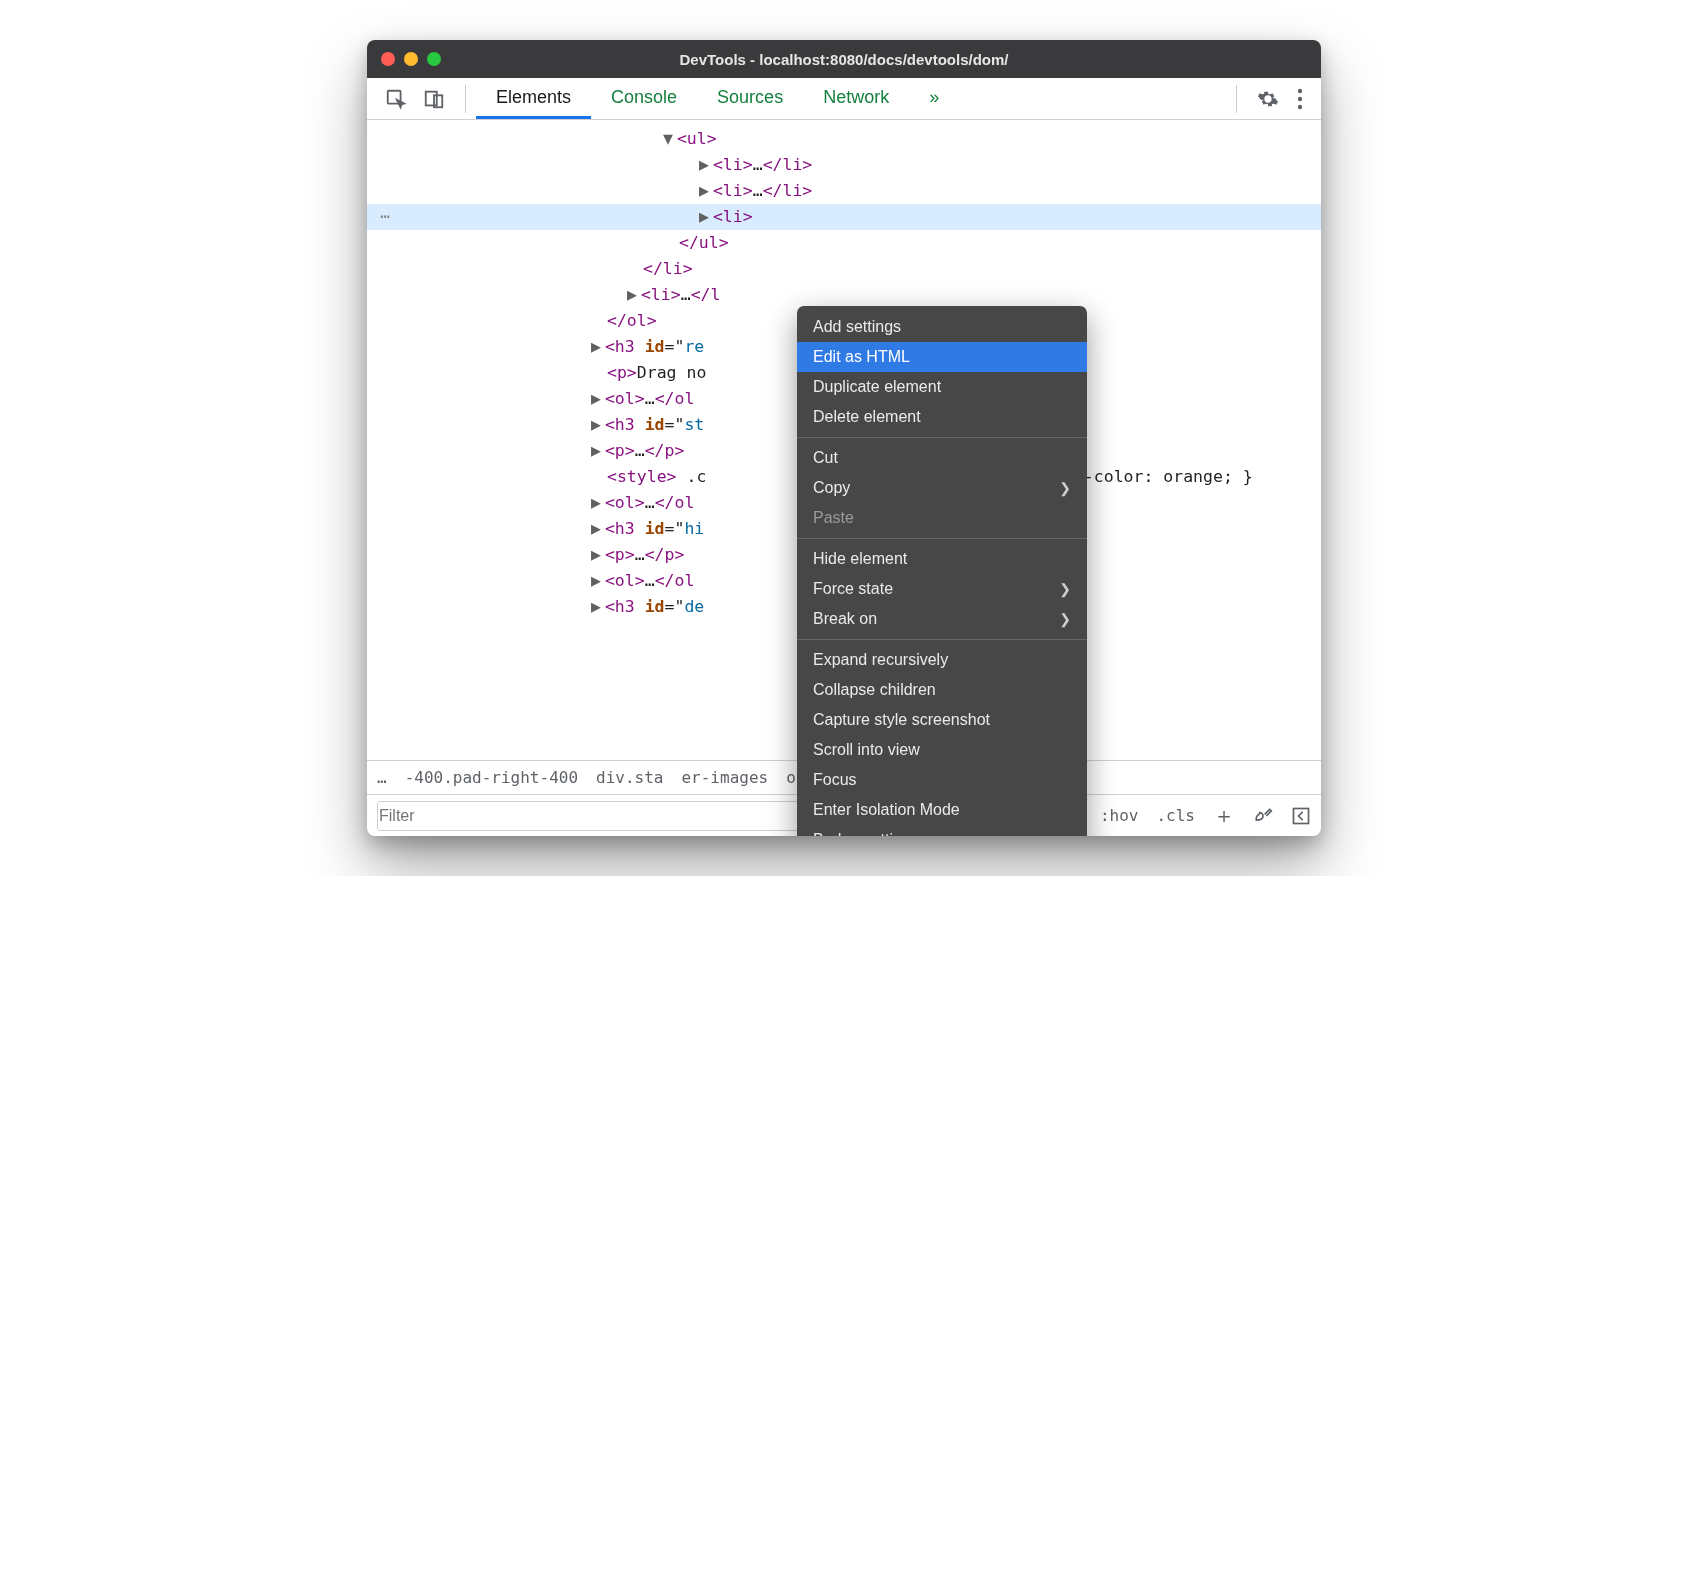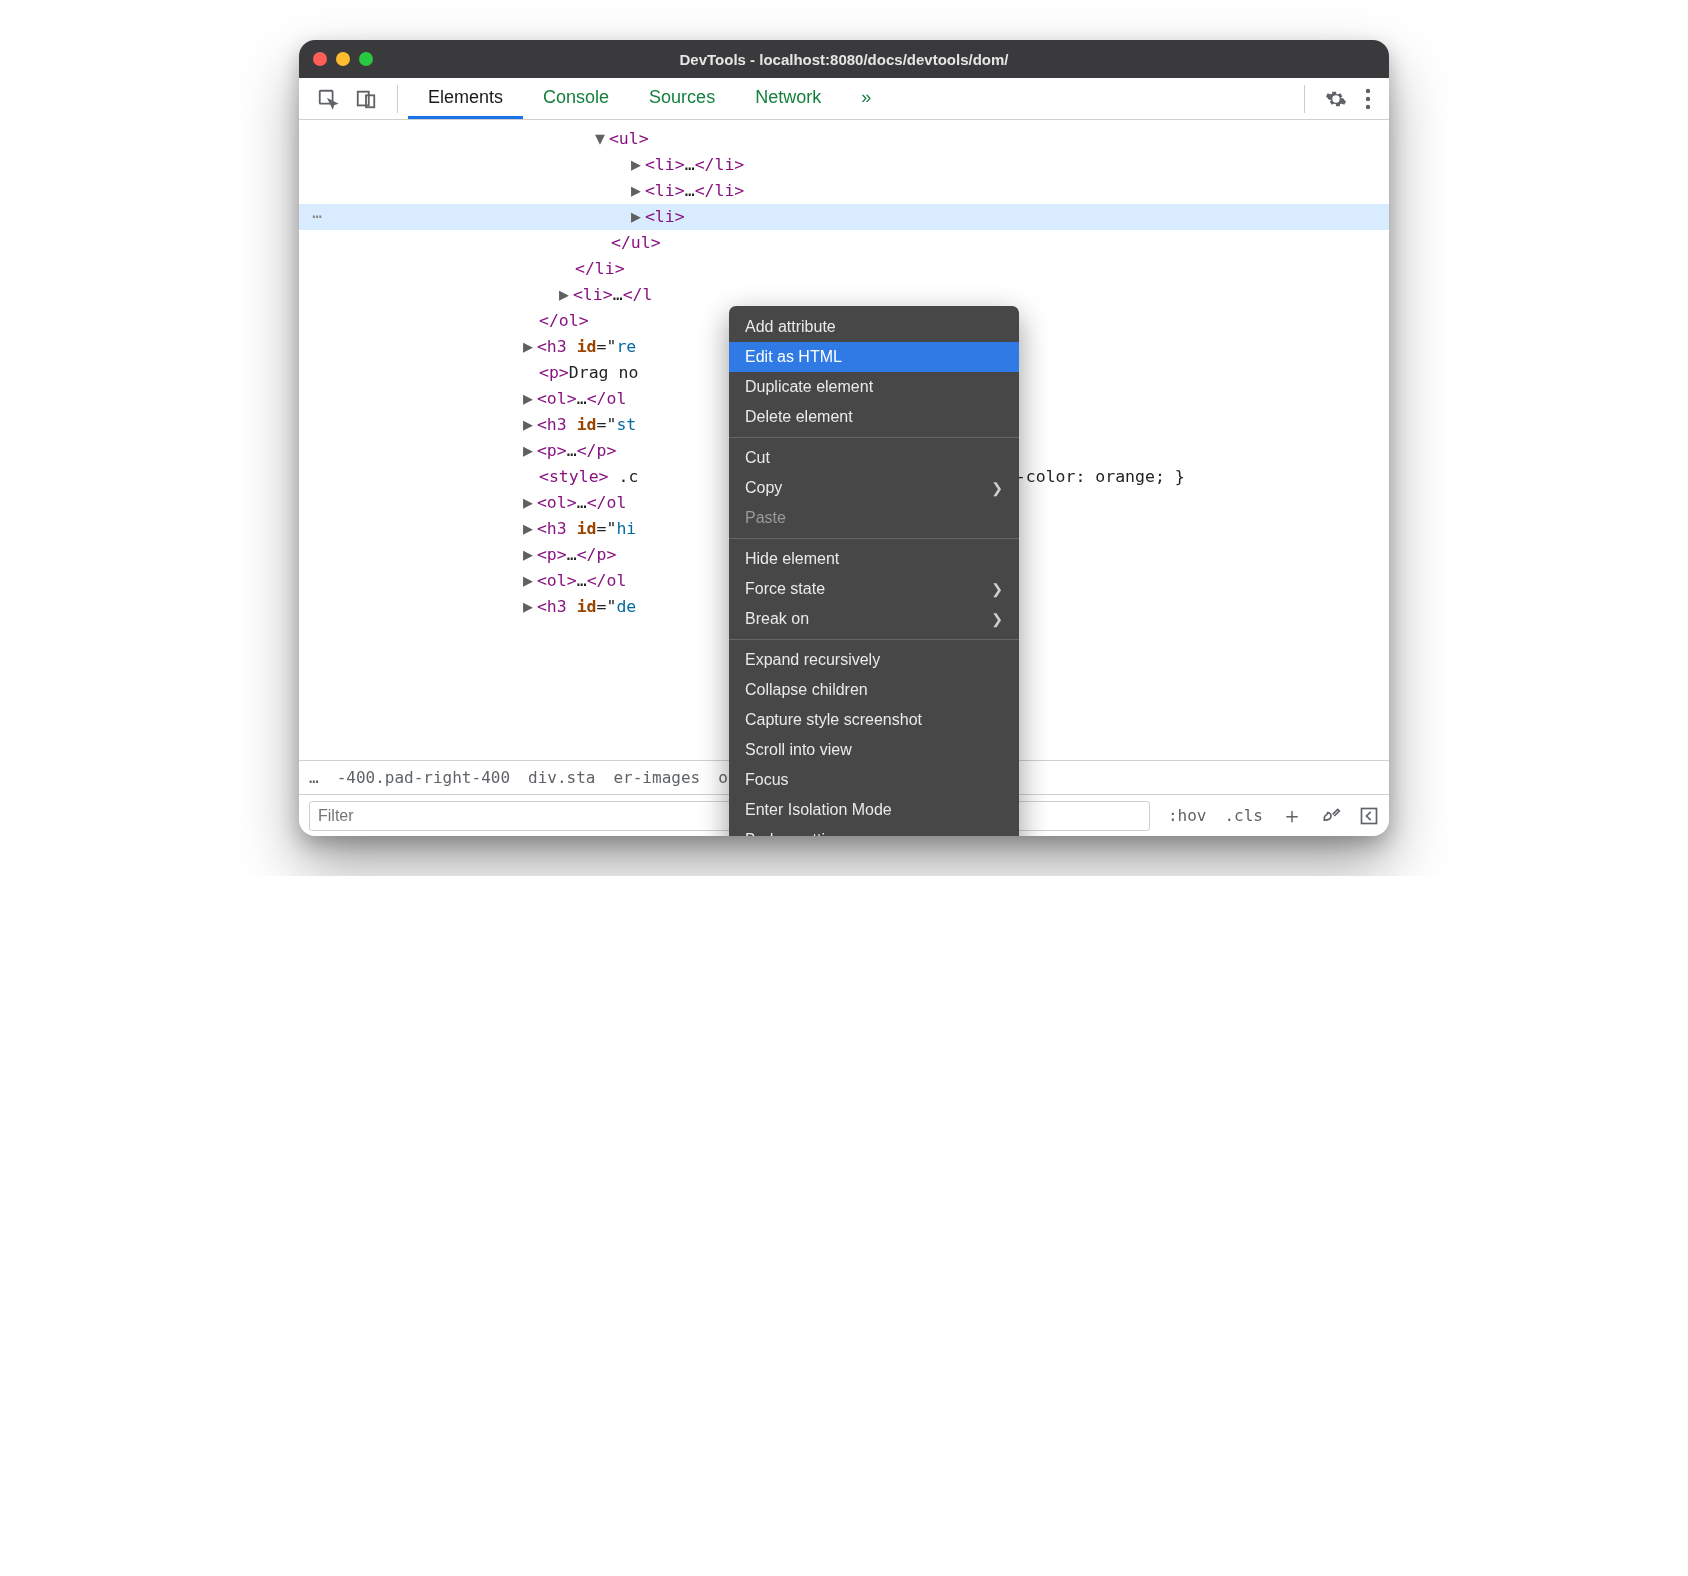--- a/index.html
+++ b/index.html
@@ -5,23 +5,23 @@
   * { box-sizing: border-box; margin: 0; padding: 0; }
   body {
     font-family: -apple-system, "Helvetica Neue", Arial, sans-serif;
     background: #fff;
     display: flex;
     align-items: flex-start;
     justify-content: center;
     padding: 40px;
   }
   .window {
-    width: 1090px;
+    width: 954px;
     background: #fff;
-    border-radius: 16px;
+    border-radius: 8px;
     box-shadow: 0 30px 60px rgba(0,0,0,.35), 0 8px 20px rgba(0,0,0,.25);
     overflow: hidden;
     position: relative;
   }
   .titlebar {
     height: 38px;
     background: #3a3a3c;
     display: flex;
     align-items: center;
     padding: 0 14px;
@@ -86,21 +86,21 @@
   }
   .subtabs .active { color: #202124; border-bottom: 3px solid #1a73e8; padding-bottom: 6px; margin-bottom: -9px; }
 
   .filterbar {
     border-top: 1px solid #d0d0d0;
     height: 42px; display: flex; align-items: center;
     padding: 0 10px; gap: 18px;
   }
   .filter-input {
     flex: 1; height: 30px; border: 1px solid #d0d0d0;
-    border-radius: 3px; padding: 0 8px; font-size: 16px;
+    border-radius: 3px; padding: 0 1px; font-size: 16px;
     font-family: inherit; color: #5f6368;
   }
   .mono { font-family: Menlo, Consolas, monospace; font-size: 16px; color: #5f6368; }
 
   
   .ctx {
     position: absolute; left: 430px; top: 266px;
     width: 290px; background: #474747; color: #eaeaea;
     border-radius: 7px; padding: 6px 0;
     box-shadow: 0 10px 30px rgba(0,0,0,.4);
@@ -167,21 +167,21 @@
             <circle cx="3" cy="19" r="2.2"></circle>
           </svg>
       </span>
     </div>
   </div>
 
   <div class="dom-panel" id="domPanel"><div class="line"><span class="gutter"></span><span class="indent" style="width: 260px;"></span><span class="disc">▼</span><span><span class="tagc">&lt;ul&gt;</span></span></div><div class="line"><span class="gutter"></span><span class="indent" style="width: 296px;"></span><span class="disc">▶</span><span><span class="tagc">&lt;li&gt;</span>…<span class="tagc">&lt;/li&gt;</span></span></div><div class="line"><span class="gutter"></span><span class="indent" style="width: 296px;"></span><span class="disc">▶</span><span><span class="tagc">&lt;li&gt;</span>…<span class="tagc">&lt;/li&gt;</span></span></div><div class="line hl"><span class="gutter">⋯</span><span class="indent" style="width: 296px;"></span><span class="disc">▶</span><span><span class="tagc">&lt;li&gt;</span></span></div><div class="line"><span class="gutter"></span><span class="indent" style="width: 276px;"></span><span><span class="tagc">&lt;/ul&gt;</span></span></div><div class="line"><span class="gutter"></span><span class="indent" style="width: 240px;"></span><span><span class="tagc">&lt;/li&gt;</span></span></div><div class="line"><span class="gutter"></span><span class="indent" style="width: 224px;"></span><span class="disc">▶</span><span><span class="tagc">&lt;li&gt;</span>…<span class="tagc">&lt;/l</span></span></div><div class="line"><span class="gutter"></span><span class="indent" style="width: 204px;"></span><span><span class="tagc">&lt;/ol&gt;</span></span></div><div class="line"><span class="gutter"></span><span class="indent" style="width: 188px;"></span><span class="disc">▶</span><span><span class="tagc">&lt;h3 </span><span class="attrn">id</span>=<span class="txt">"</span><span class="attrv">re</span><span style="visibility:hidden">xxxxxxxxxxxxxxxxxxxxxxxxxxxx</span>…<span class="tagc">&lt;/h3&gt;</span></span></div><div class="line"><span class="gutter"></span><span class="indent" style="width: 204px;"></span><span><span class="tagc">&lt;p&gt;</span><span class="txt">Drag no</span><span style="visibility:hidden">xxxxxxxxxxxxxxxxxxxxxxxxxxxxx</span><span class="tagc">/p&gt;</span></span></div><div class="line"><span class="gutter"></span><span class="indent" style="width: 188px;"></span><span class="disc">▶</span><span><span class="tagc">&lt;ol&gt;</span>…<span class="tagc">&lt;/ol</span></span></div><div class="line"><span class="gutter"></span><span class="indent" style="width: 188px;"></span><span class="disc">▶</span><span><span class="tagc">&lt;h3 </span><span class="attrn">id</span>=<span class="txt">"</span><span class="attrv">st</span><span style="visibility:hidden">xxxxxxxxxxxxxxxxxxxxxxxxxxxxxx</span><span class="tagc">/h3&gt;</span></span></div><div class="line"><span class="gutter"></span><span class="indent" style="width: 188px;"></span><span class="disc">▶</span><span><span class="tagc">&lt;p&gt;</span>…<span class="tagc">&lt;/p&gt;</span></span></div><div class="line"><span class="gutter"></span><span class="indent" style="width: 204px;"></span><span><span class="tagc">&lt;style&gt;</span><span class="txt"> .c</span><span style="visibility:hidden">xxxxxxxxxxxxxxxxxxxxxxxxxxxxxx</span><span class="txt">ckground-color: orange; }</span></span></div><div class="line"><span class="gutter"></span><span class="indent" style="width: 188px;"></span><span class="disc">▶</span><span><span class="tagc">&lt;ol&gt;</span>…<span class="tagc">&lt;/ol</span></span></div><div class="line"><span class="gutter"></span><span class="indent" style="width: 188px;"></span><span class="disc">▶</span><span><span class="tagc">&lt;h3 </span><span class="attrn">id</span>=<span class="txt">"</span><span class="attrv">hi</span><span style="visibility:hidden">xxxxxxxxxxxxxxxxxxxxxxxxxxxx</span><span class="tagc">h3&gt;</span></span></div><div class="line"><span class="gutter"></span><span class="indent" style="width: 188px;"></span><span class="disc">▶</span><span><span class="tagc">&lt;p&gt;</span>…<span class="tagc">&lt;/p&gt;</span></span></div><div class="line"><span class="gutter"></span><span class="indent" style="width: 188px;"></span><span class="disc">▶</span><span><span class="tagc">&lt;ol&gt;</span>…<span class="tagc">&lt;/ol</span></span></div><div class="line"><span class="gutter"></span><span class="indent" style="width: 188px;"></span><span class="disc">▶</span><span><span class="tagc">&lt;h3 </span><span class="attrn">id</span>=<span class="txt">"</span><span class="attrv">de</span><span style="visibility:hidden">xxxxxxxxxxxxxxxxxxxxxxxxxxxxxx</span><span class="tagc">&lt;/h3&gt;</span></span></div></div>
 
   <div class="ctx" id="ctxMenu">
       <div class="item">
-        <span>Add attribute</span>
+        <span>Add settings</span>
       </div>
       <div class="item hl2">
         <span>Edit as HTML</span>
       </div>
       <div class="item">
         <span>Duplicate element</span>
       </div>
       <div class="item">
         <span>Delete element</span>
       </div>

